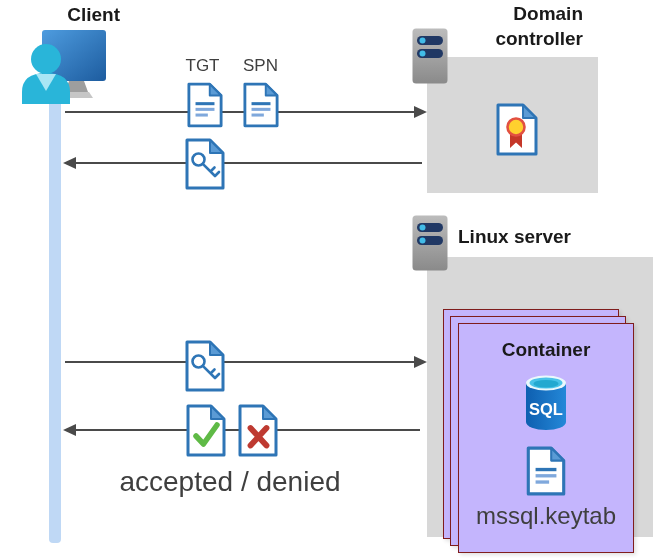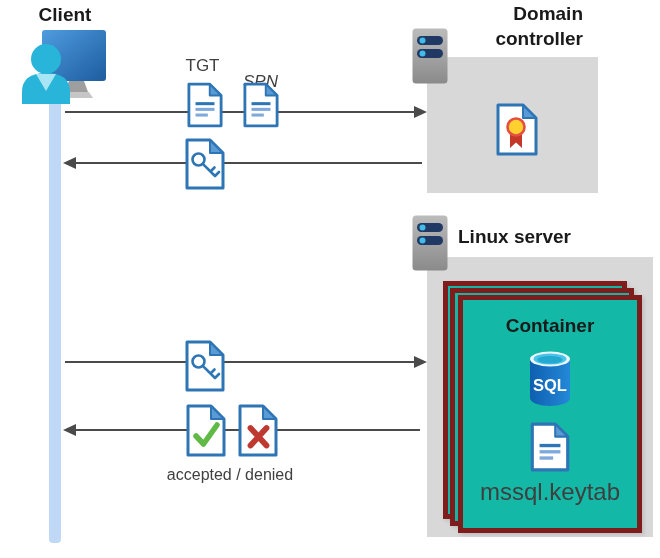--- a/index.html
+++ b/index.html
@@ -1,25 +1,25 @@
 <!DOCTYPE html>
 <html style="--doc_blue: #2E75B6; --fold_blue: #5B9BD5; --doc_line_light: #7FA8DC; --lane_blue: #BFD8F5; --box_gray: #D8D8D8; --arrow_gray: #4A4A4A; --check_green: #5FBA46; --cross_red: #BE3A31; --bar_navy: #203864; --dot_blue: #41BCE8; --person_cyan: #29B5D9; --medal_gold: #FFD02E; --ribbon_red: #C53728; --title_text: #1a1a1a; --label_text: #3f3f3f;"><head>
 <meta charset="utf-8">
 <style>
   html,body{margin:0;padding:0;background:#fff;}
   .stage{position:relative;width:660px;height:558px;background:#fff;
          font-family:"Liberation Sans",sans-serif;overflow:hidden;}
   .abs{position:absolute;}
   .title{font-weight:bold;color:var(--title_text,#1a1a1a);font-size:19px;line-height:25px;}
   .label{color:var(--label_text,#3f3f3f);font-size:17px;}
-  .caption{color:var(--label_text,#3f3f3f);font-size:16px;}
+  .caption{color:var(--label_text,#3f3f3f);font-size:28px;}
   .center{text-align:center;}
   .lane{background:var(--lane_blue,#BFD8F5);border-radius:0 0 4px 4px;}
   .graybox{background:var(--box_gray,#D8D8D8);}
-  .card{background:#14b8a6;border:5px solid #7f1d1d;box-shadow:2px 2px 4px rgba(0,0,0,.12);}
+  .card{background:#c4b5fd;border:1px solid #7f1d1d;box-shadow:2px 2px 4px rgba(0,0,0,.12);margin-top:28px;}
   .card-front{display:flex;flex-direction:column;align-items:center;}
   .arrow{position:absolute;height:12px;}
   .arrow-line{position:absolute;top:5px;height:2px;background:var(--arrow_gray,#4A4A4A);}
   .ah-right{position:absolute;right:-1px;top:0;width:0;height:0;
             border-top:6px solid transparent;border-bottom:6px solid transparent;
             border-left:13px solid var(--arrow_gray,#4A4A4A);}
   .ah-left{position:absolute;left:-1px;top:0;width:0;height:0;
            border-top:6px solid transparent;border-bottom:6px solid transparent;
            border-right:13px solid var(--arrow_gray,#4A4A4A);}
   svg.icon{display:block;}
@@ -85,32 +85,32 @@
         <rect x="5" y="8" width="26" height="9" rx="4.5" fill="var(--bar_navy,#203864)"></rect>
         <circle cx="10.5" cy="12.5" r="3" fill="var(--dot_blue,#41BCE8)"></circle>
         <rect x="5" y="21" width="26" height="9" rx="4.5" fill="var(--bar_navy,#203864)"></rect>
         <circle cx="10.5" cy="25.5" r="3" fill="var(--dot_blue,#41BCE8)"></circle>
       </symbol>
     </defs>
   </svg>
 
   <div class="abs lane" style="left:49px;top:93px;width:12px;height:450px;"></div>
 
-  <div class="abs title center" style="left:10px;top:2px;width:110px;">Client</div>
+  <div class="abs title center" style="left:10px;top:2px;width:110px;text-align:right;">Client</div>
   <svg class="abs icon" style="left:14px;top:28px;" width="95" height="76" viewBox="0 0 95 76">
     <rect x="28" y="2" width="64" height="51" rx="3" fill="url(#gMon)"></rect>
     <polygon points="55,53 70,53 74,64 51,64" fill="#9E9E9E"></polygon>
     <polygon points="50,64 75,64 79,70 46,70" fill="#C6C6C6"></polygon>
     <circle cx="32" cy="31" r="15" fill="var(--person_cyan,#29B5D9)"></circle>
     <path d="M8 76 V64 Q8 45 32 45 Q56 45 56 64 V76 Z" fill="var(--person_cyan,#29B5D9)"></path>
     <polygon points="22,46 42,46 32,63" fill="#A9E6F5"></polygon>
   </svg>
 
   <div class="abs label center" style="left:174px;top:56px;width:57px;text-align:center;">TGT</div>
-  <div class="abs label center" style="left:232px;top:72px;width:57px;font-style:italic;">SPN</div>
+  <div class="abs label center" style="left:232px;top:56px;width:57px;">SPN</div>
 
   <div class="arrow" style="left:65px;top:106px;width:361px;">
     <div class="arrow-line" style="left:0;right:10px;"></div>
       <div class="ah-right"></div>
   </div>
   <div class="arrow" style="left:64px;top:157px;width:358px;">
     <div class="arrow-line" style="left:10px;right:0;"></div>
       <div class="ah-left"></div>
   </div>
   <div class="arrow" style="left:65px;top:356px;width:361px;">

